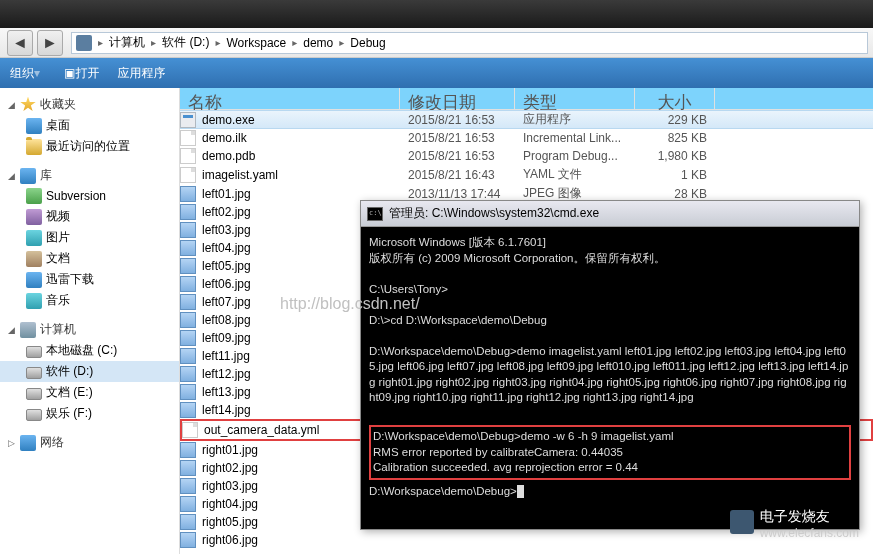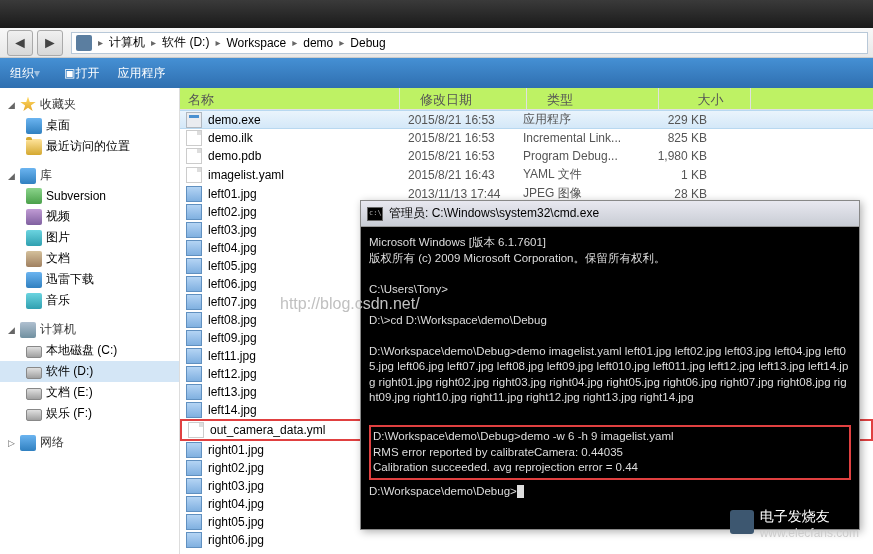--- a/index.html
+++ b/index.html
@@ -33,31 +33,31 @@
     .icon-folder::before { content: ''; position: absolute; top: -2px; left: 0; width: 40%; height: 3px; background: #d4a830; border-radius: 2px 2px 0 0; }
     .icon-blue { background: linear-gradient(#6bb4f0, #3080c0); border-radius: 2px; }
     .icon-green { background: linear-gradient(#8bd48b, #4aa04a); border-radius: 2px; }
     .icon-purple { background: linear-gradient(#c09bd4, #8060a0); border-radius: 2px; }
     .icon-tan { background: linear-gradient(#d4c09b, #a08060); border-radius: 2px; }
     .icon-cyan { background: linear-gradient(#6bd4e0, #30a0b0); border-radius: 2px; }
     .icon-drive { background: linear-gradient(#e0e0e0, #a0a0a0); border-radius: 2px; border: 1px solid #888; height: 12px; margin-top: 2px; }
     .icon-pc { background: linear-gradient(#b0c0d0, #7090a0); border-radius: 2px; }
     
     .content { flex: 1; overflow: hidden; display: flex; flex-direction: column; }
-    .col-headers { display: flex; height: 22px; border-bottom: 1px solid #e0e0e0; font-size: 13px; color: #555; background: #bef264; gap: 12px; }
+    .col-headers { display: flex; height: 22px; border-bottom: 1px solid #e0e0e0; font-size: 17px; color: #555; background: #7dd3fc; }
     .col-headers div { padding: 3px 8px; border-right: 1px solid #e0e0e0; }
     .col-name { width: 220px; }
     .col-date { width: 115px; }
     .col-type { width: 120px; }
     .col-size { width: 80px; text-align: center; }
     
     .file-list { flex: 1; overflow-y: auto; font-size: 12px; }
     .file-row { display: flex; padding: 1px 0; align-items: center; cursor: pointer; }
     .file-row.selected { background: linear-gradient(#eaf4fc, #d4e8f8); border-top: 1px solid #b8d8f0; border-bottom: 1px solid #b8d8f0; padding: 0; }
-    .file-row .col-name { display: flex; align-items: center; padding-left: 6px; }
+    .file-row .col-name { display: flex; align-items: center; }
     .file-icon { width: 16px; height: 16px; margin-right: 6px; display: inline-block; }
     .icon-exe { background: #eaecf0; border: 1px solid #b0b8c0; position: relative; }
     .icon-exe::after { content: ''; position: absolute; top: 2px; left: 2px; right: 2px; height: 3px; background: #4a90d0; }
     .icon-file { background: #fff; border: 1px solid #ccc; position: relative; }
     .icon-file::before { content: ''; position: absolute; top: 0; right: 0; width: 4px; height: 4px; background: #ddd; }
     .icon-jpg { background: linear-gradient(#b4d4f4, #80b0e0); border: 1px solid #6090c0; }
     .file-row .col-date, .file-row .col-type { color: #555; padding-left: 8px; }
     .file-row .col-size { color: #555; text-align: right; padding-right: 8px; }
     
     .highlight-box { border: 2px solid #e04040; }

